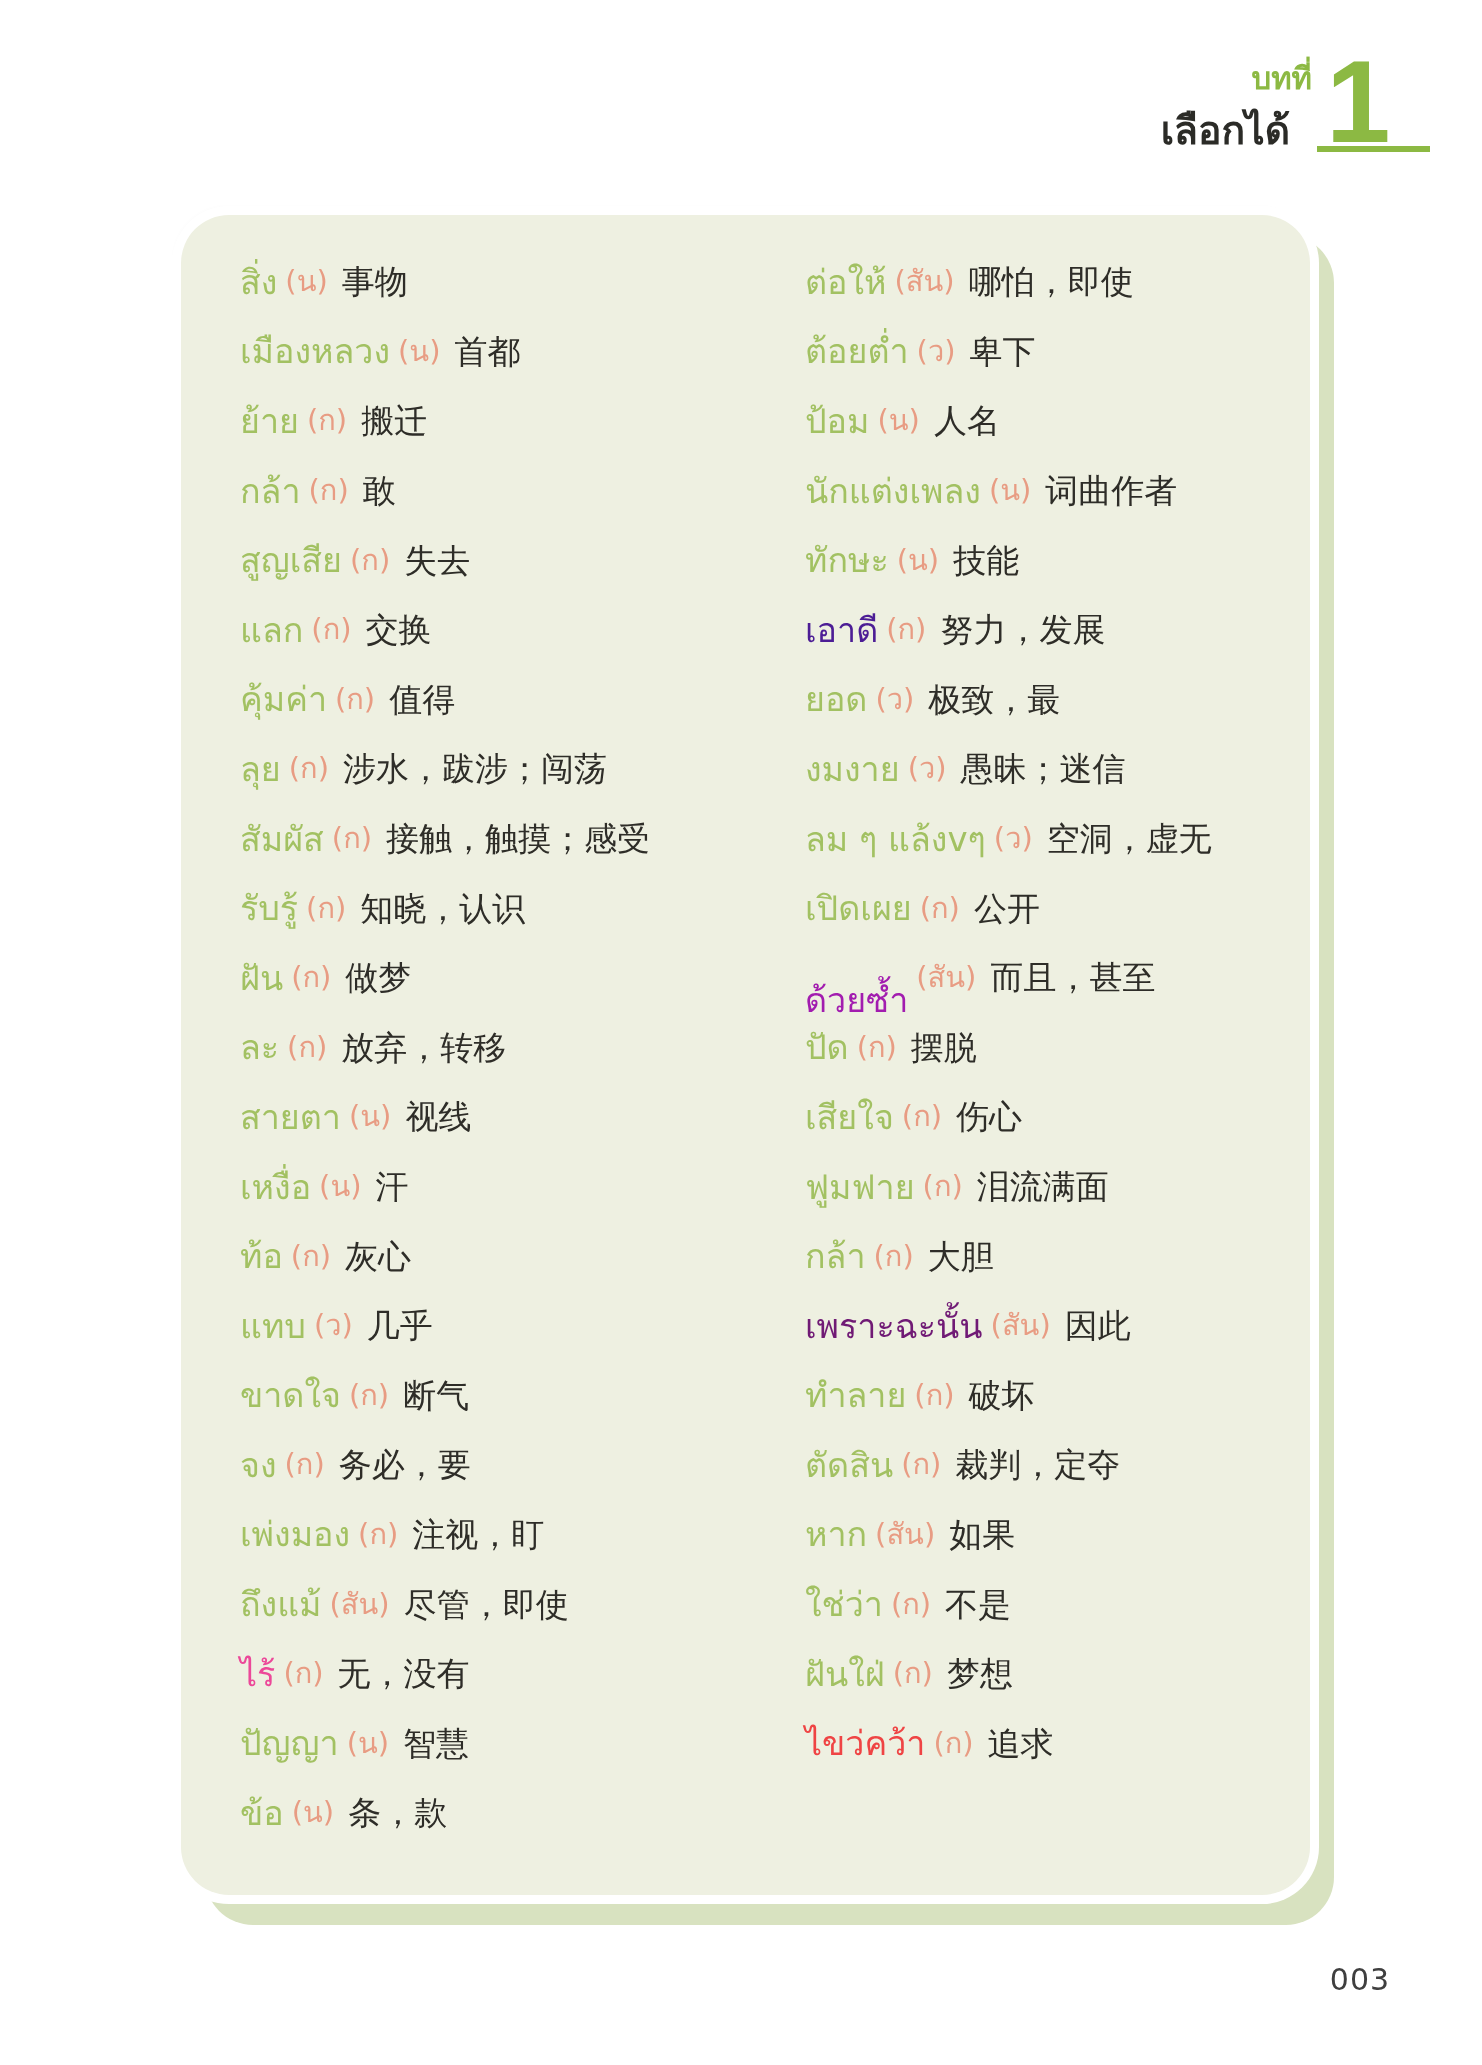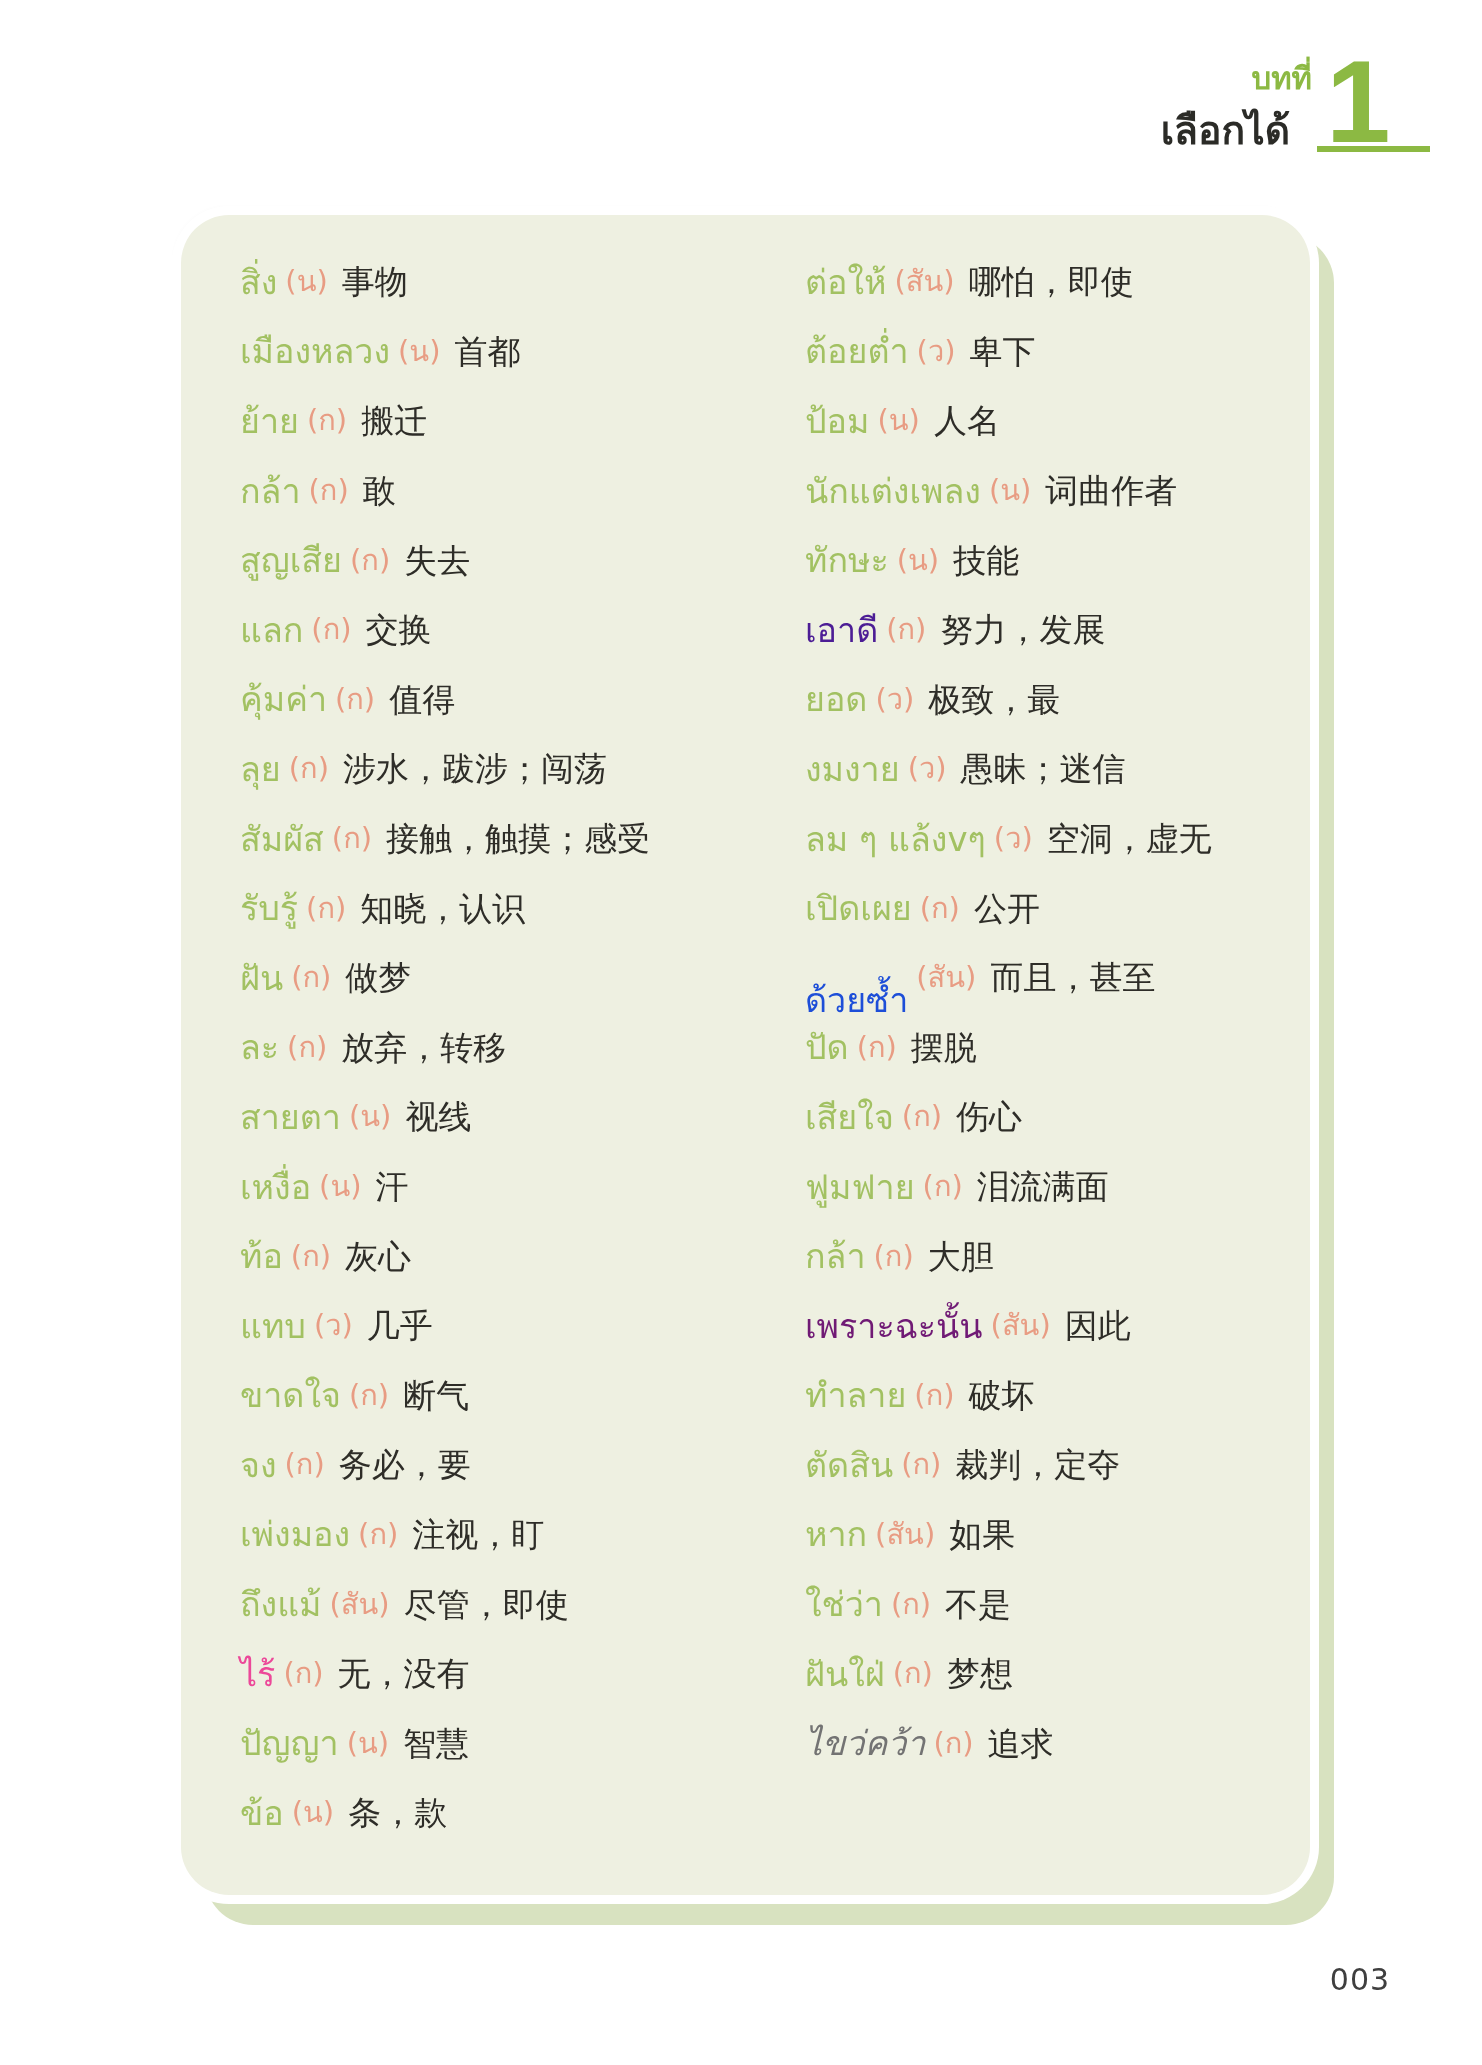--- a/index.html
+++ b/index.html
@@ -241,21 +241,21 @@
       <span class="thai" style="color: rgb(162, 193, 98);">ลม ๆ แล้งvๆ</span>
       <span class="pos" style="color: rgb(232, 156, 131);">(ว)</span>
       <span class="cn">空洞，虚无</span>
     </div>
     <div class="entry">
       <span class="thai" style="color: rgb(162, 193, 98);">เปิดเผย</span>
       <span class="pos" style="color: rgb(232, 156, 131);">(ก)</span>
       <span class="cn">公开</span>
     </div>
     <div class="entry">
-      <span class="thai" style="color: #1d4ed8; margin-top: 45px;">ด้วยซ้ำ</span>
+      <span class="thai" style="color: #a21caf; margin-top: 45px;">ด้วยซ้ำ</span>
       <span class="pos" style="color: rgb(232, 156, 131);">(สัน)</span>
       <span class="cn">而且，甚至</span>
     </div>
     <div class="entry">
       <span class="thai" style="color: rgb(162, 193, 98);">ปัด</span>
       <span class="pos" style="color: rgb(232, 156, 131);">(ก)</span>
       <span class="cn">摆脱</span>
     </div>
     <div class="entry">
       <span class="thai" style="color: rgb(162, 193, 98);">เสียใจ</span>
@@ -296,19 +296,19 @@
       <span class="thai" style="color: rgb(162, 193, 98);">ใช่ว่า</span>
       <span class="pos" style="color: rgb(232, 156, 131);">(ก)</span>
       <span class="cn">不是</span>
     </div>
     <div class="entry">
       <span class="thai" style="color: rgb(162, 193, 98);">ฝันใฝ่</span>
       <span class="pos" style="color: rgb(232, 156, 131);">(ก)</span>
       <span class="cn">梦想</span>
     </div>
     <div class="entry">
-      <span class="thai" style="color: #737373; font-style: italic;">ไขว่คว้า</span>
+      <span class="thai" style="color: #ef4444;">ไขว่คว้า</span>
       <span class="pos" style="color: rgb(232, 156, 131);">(ก)</span>
       <span class="cn">追求</span>
     </div>
   </div>
 
 <div class="page-number">003</div>
 
 </body></html>

